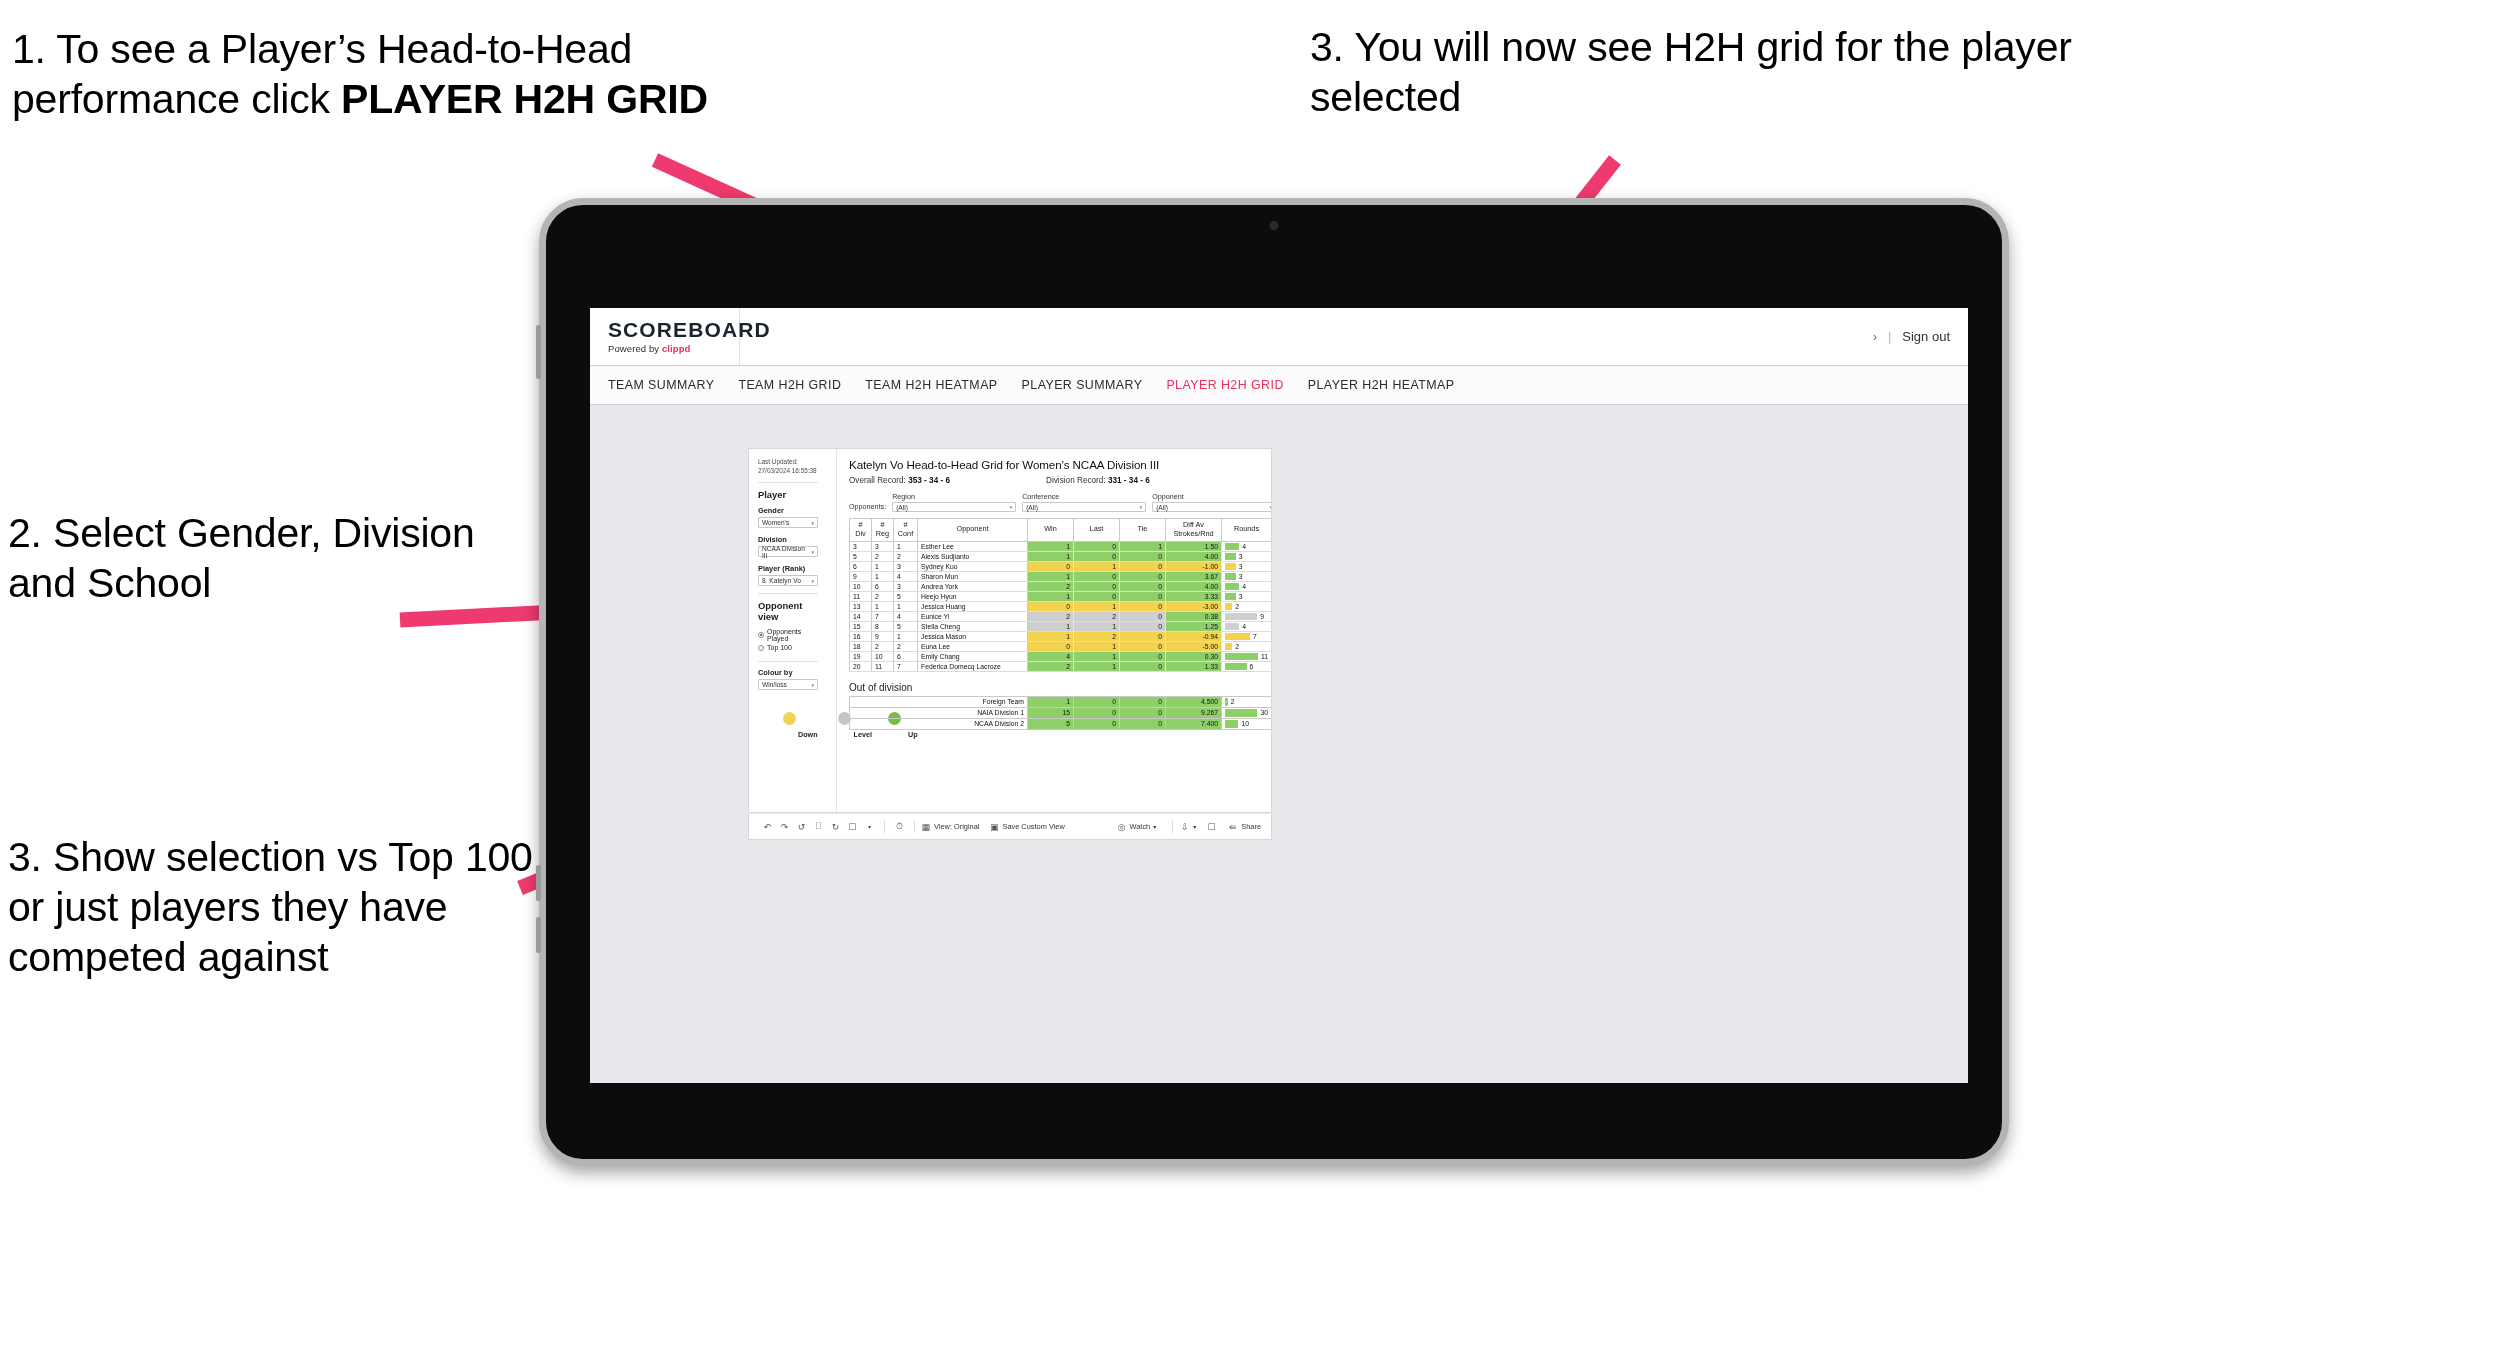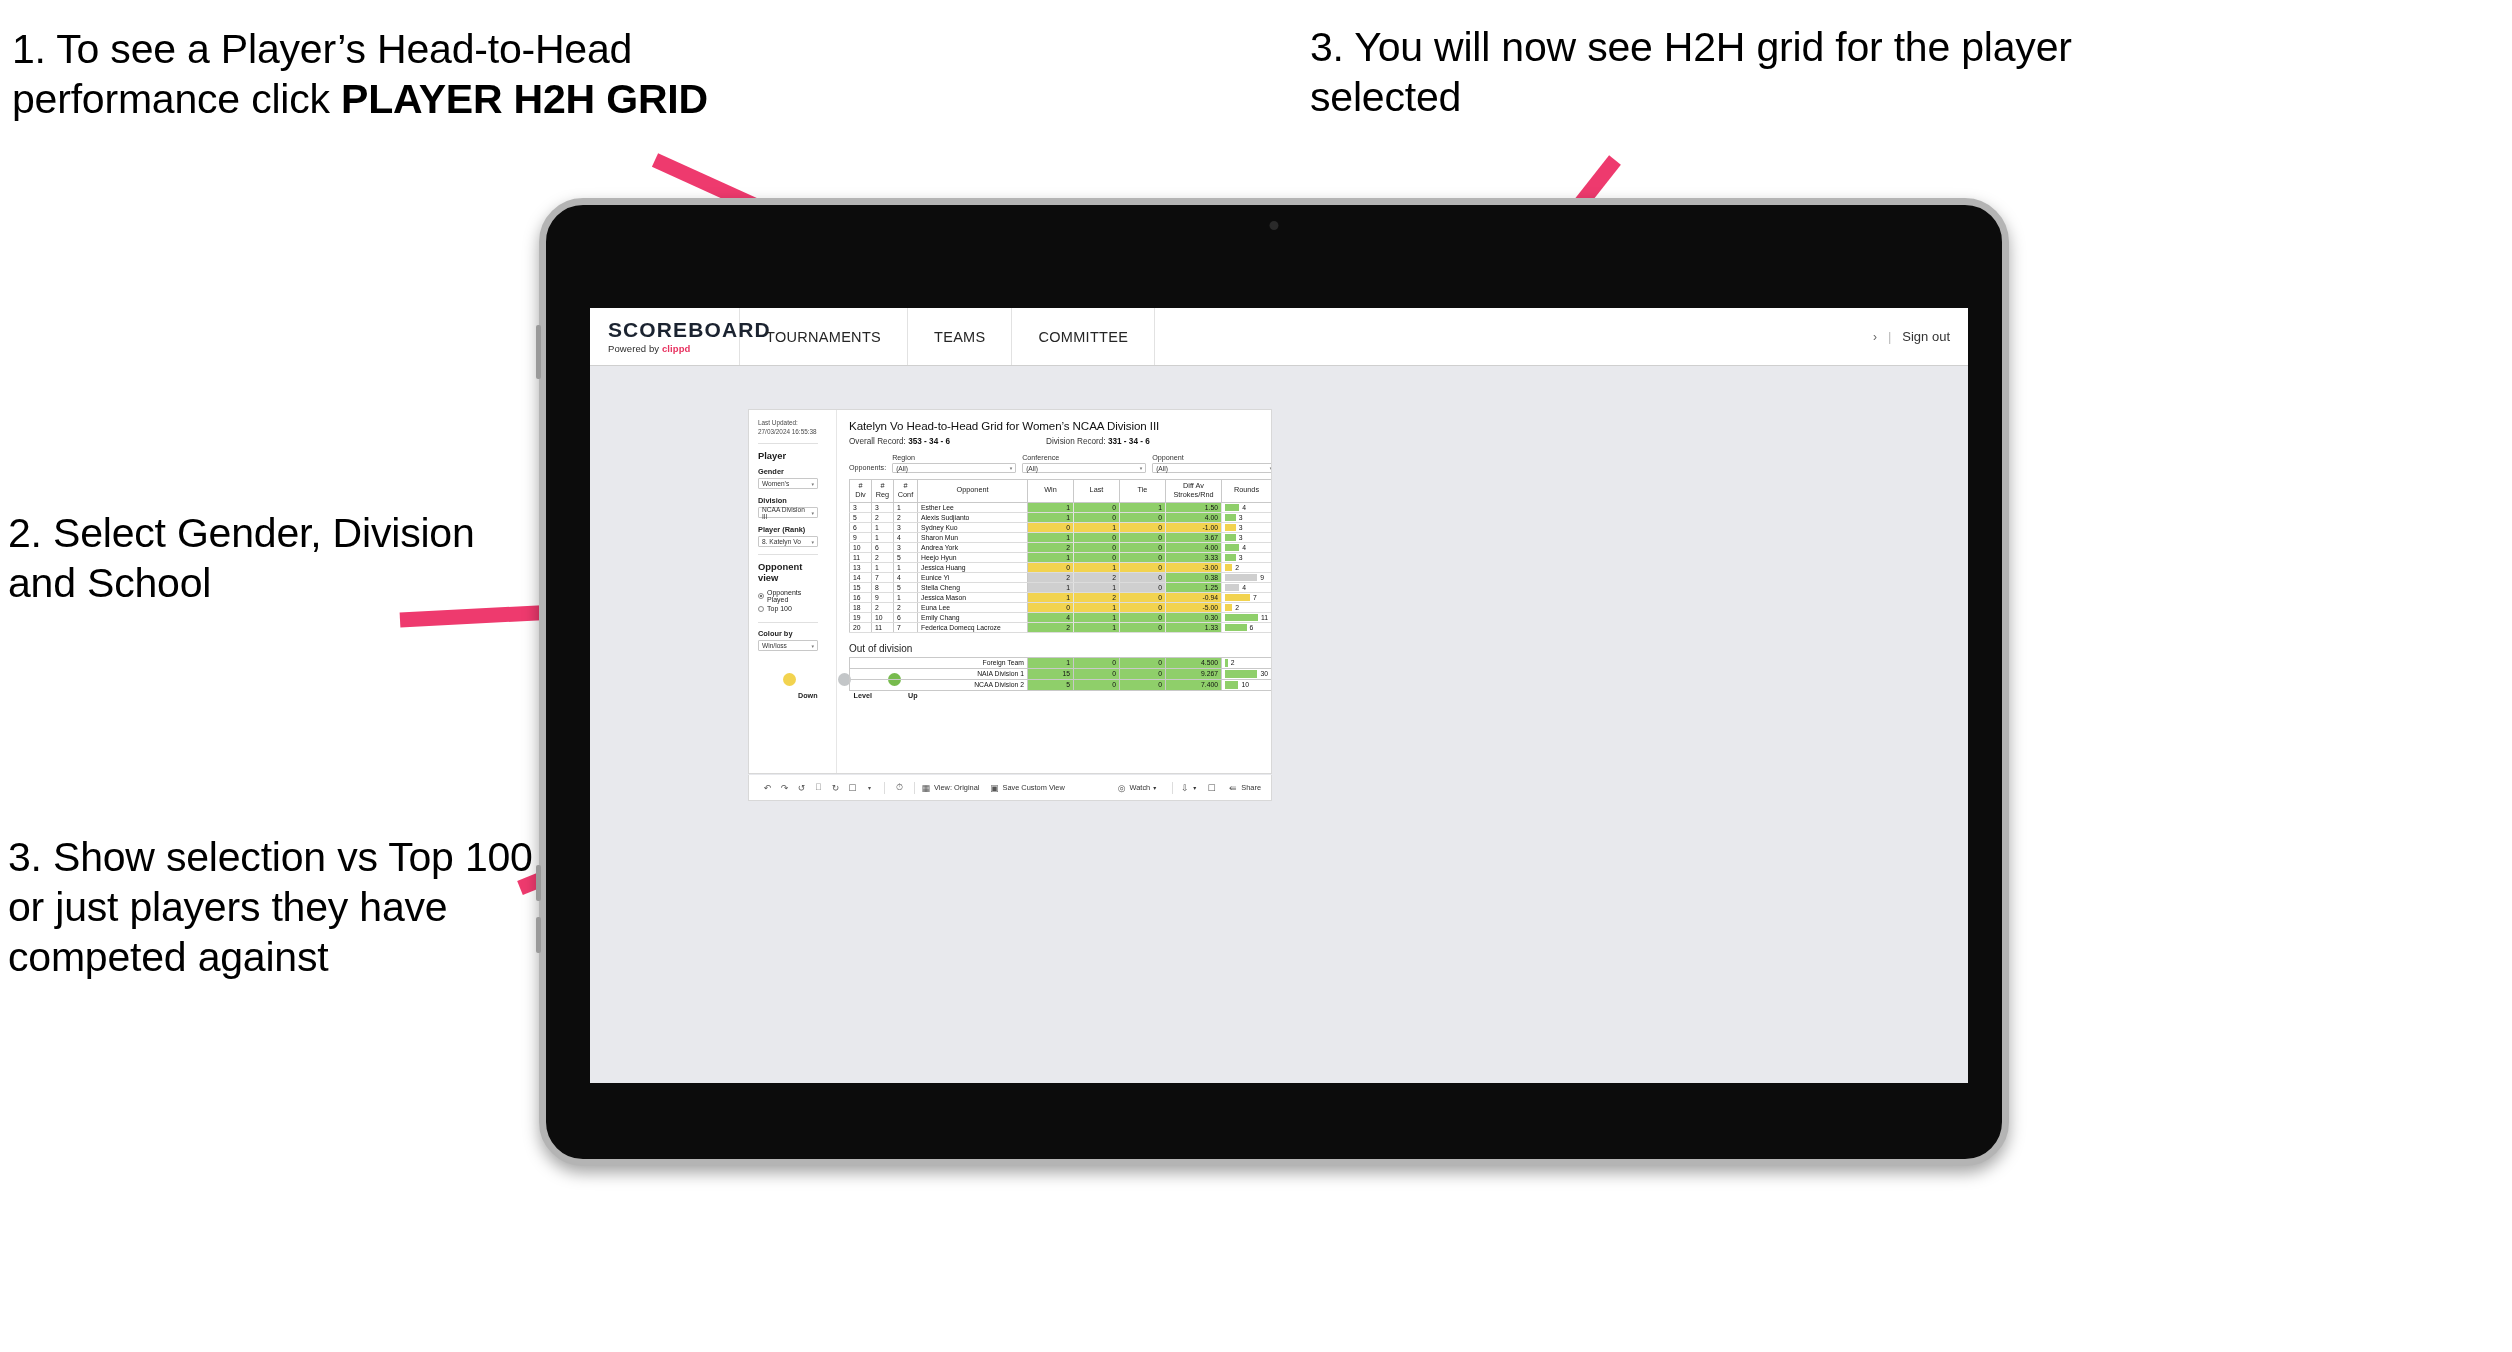--- a/index.html
+++ b/index.html
@@ -175,32 +175,35 @@
   <div class="tab-btn" id="btn-vol1"></div>
   <div class="tab-btn" id="btn-vol2"></div>
 
   <div id="screen">
 
     <div id="site-header">
       <div id="brand">
         <div class="logo">SCOREBOARD</div>
         <div class="pb"><span>Powered by </span><span class="clippd">clippd</span></div>
       </div>
-      <div class="topnav">
-        <a href="#">TOURNAMENTS</a>
-        <a href="#">TEAMS</a>
-        <a href="#">COMMITTEE</a>
-      </div>
       <div id="header-right">
         <span class="chev">›</span>
         <span class="sep">|</span>
         <a id="signout" href="#">Sign out</a>
       </div>
     </div>
 
+    <div id="subnav">
+      <a href="#">TEAM SUMMARY</a>
+      <a href="#">TEAM H2H GRID</a>
+      <a href="#">TEAM H2H HEATMAP</a>
+      <a href="#">PLAYER SUMMARY</a>
+      <a href="#" class="active">PLAYER H2H GRID</a>
+      <a href="#">PLAYER H2H HEATMAP</a>
+    </div>
 
     <div id="canvas">
       <div id="viz">
 
         <div id="pane">
           <div class="updated">Last Updated: 27/03/2024 16:55:38</div>
           <div class="hr"></div>
           <div class="pane-h">Player</div>
 
           <div class="fld">

